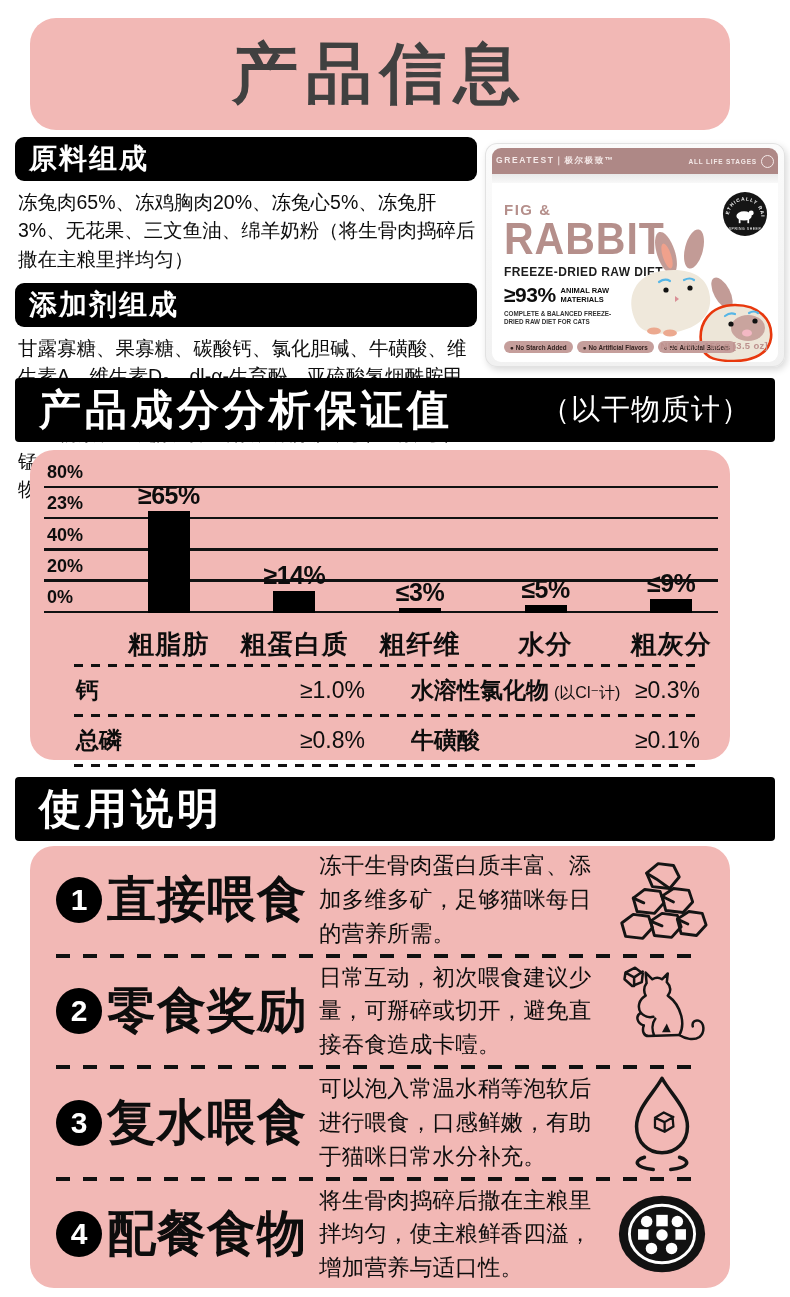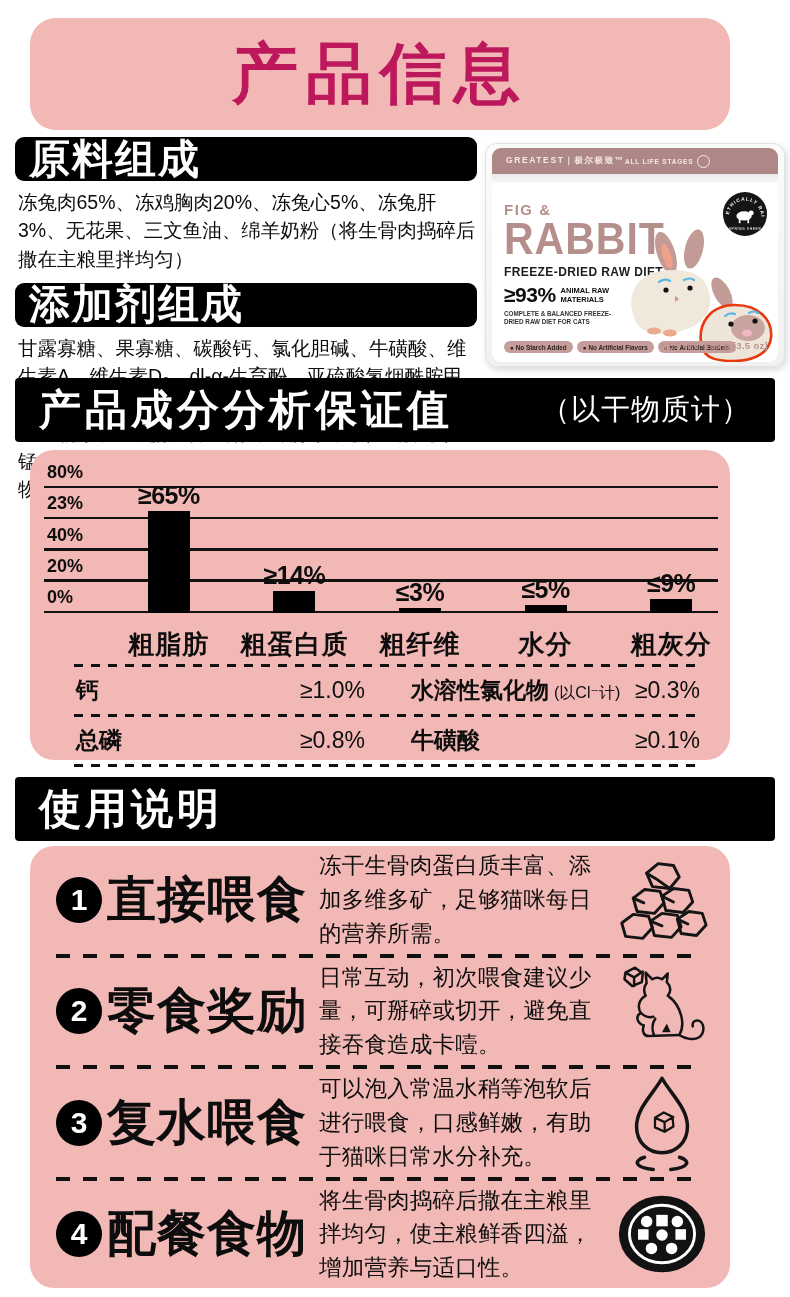--- a/index.html
+++ b/index.html
@@ -11,35 +11,35 @@
   html,body{margin:0;padding:0;background:#fff;}
   body{
     width:790px;height:1297px;position:relative;overflow:hidden;
     font-family:"Liberation Sans","DejaVu Sans",sans-serif;color:var(--ink);
   }
   .abs{position:absolute;}
 
   
   .hero{left:30px;top:18px;width:700px;height:112px;background:var(--pink);
     border-radius:26px;display:flex;align-items:center;justify-content:center;}
-  .hero h1{margin:0;color:#be185d;font-size:66px;font-weight:bold;letter-spacing:8px;}
+  .hero h1{margin:0;color:#404040;font-size:66px;font-weight:bold;letter-spacing:8px;}
 
   
   .leftcol{left:15px;top:137px;width:462px;}
   .banner-sm{background:#000;color:#fff;border-radius:9px;height:44px;
-    display:flex;align-items:center;padding-left:14px;font-size:41px;font-weight:bold;letter-spacing:2px;}
+    display:flex;align-items:center;padding-left:14px;font-size:28px;font-weight:bold;letter-spacing:2px;}
   .leftcol p{font-size:19.5px;line-height:1.45;margin:7px 0 10px 3px;}
 
   
   .pkg{left:485px;top:143px;width:300px;height:224px;border-radius:12px;
     background:linear-gradient(180deg,#fbfbfb,#f1f1f1);
     box-shadow:inset 0 0 0 1px #e2e2e2, 2px 3px 7px rgba(0,0,0,.15);}
   .pkg-inner{position:absolute;inset:5px 7px;background:#fff;border-radius:9px;overflow:hidden;}
   .pkg-top{height:26px;background:var(--mauve);display:flex;align-items:center;
-    padding:0 14px;}
+    justify-content:space-between;padding:0 4px;}
   .pkg-brand{color:#f4e9e8;font-size:8.5px;font-weight:bold;letter-spacing:1.6px;}
   .pkg-als{display:flex;align-items:center;gap:4px;color:#f4e9e8;font-size:6.5px;font-weight:bold;letter-spacing:.8px;}
   .als-ic{width:11px;height:11px;border:1.6px solid #f4e9e8;border-radius:50%;}
   .pkg-gusset{height:9px;background:linear-gradient(180deg,#e9e9e9,#f8f8f8);}
   .pkg-body{position:relative;padding:10px 12px 0 12px;height:170px;}
   .fig{color:var(--mauve-text);font-size:15px;font-weight:bold;letter-spacing:1.5px;margin-top:8px;}
   .rabbit{color:var(--mauve-text);font-size:41px;font-weight:800;letter-spacing:1px;line-height:.95;transform:scaleY(1.08);transform-origin:left top;}
   .fdrd{font-size:12px;font-weight:800;letter-spacing:.4px;margin-top:8px;color:#1c1c1c;}
   .pct-row{display:flex;align-items:center;gap:5px;margin-top:4px;}
   .pct{font-size:21px;font-weight:800;letter-spacing:-.5px;}

